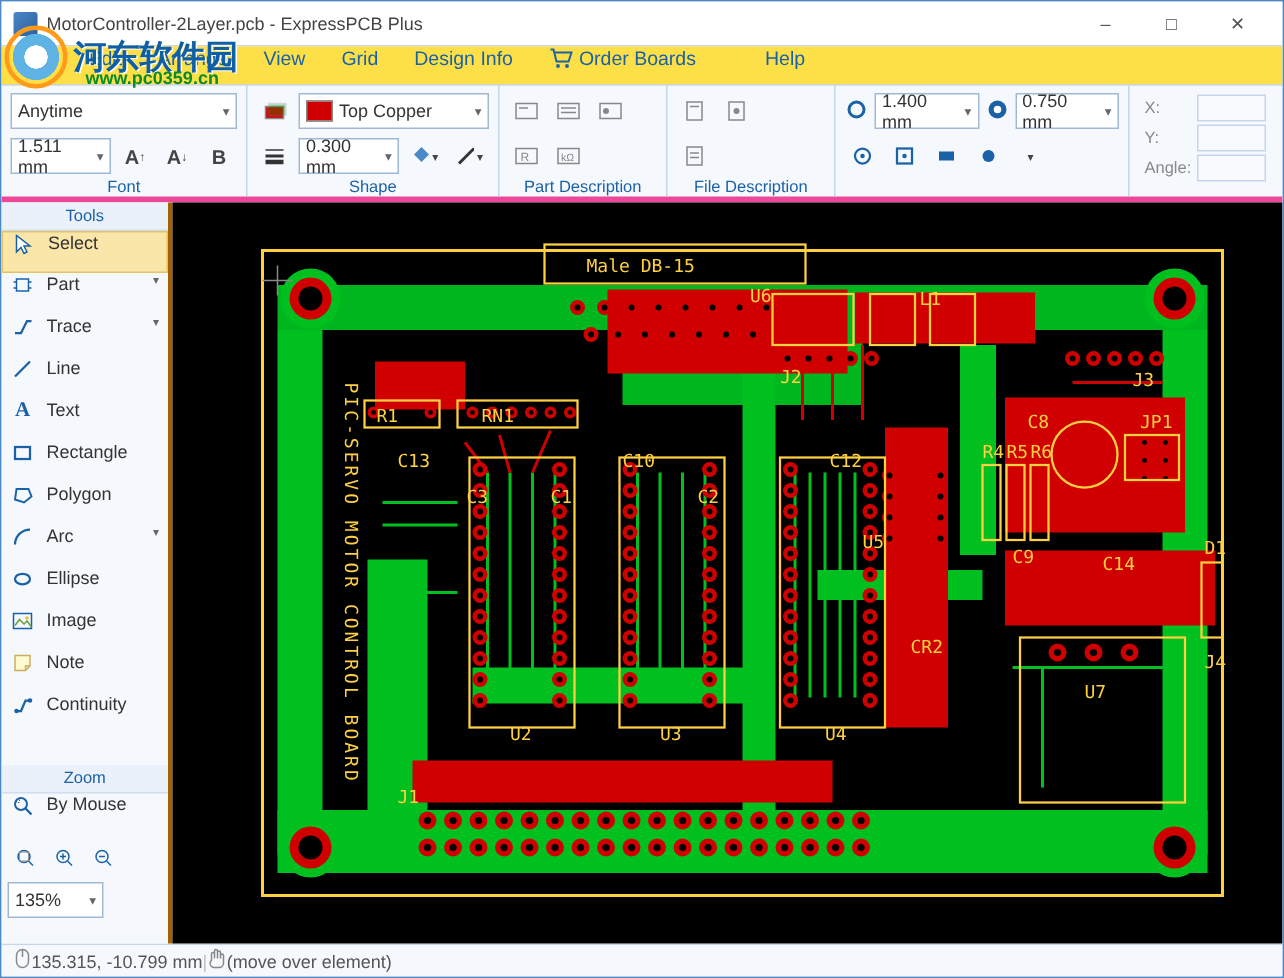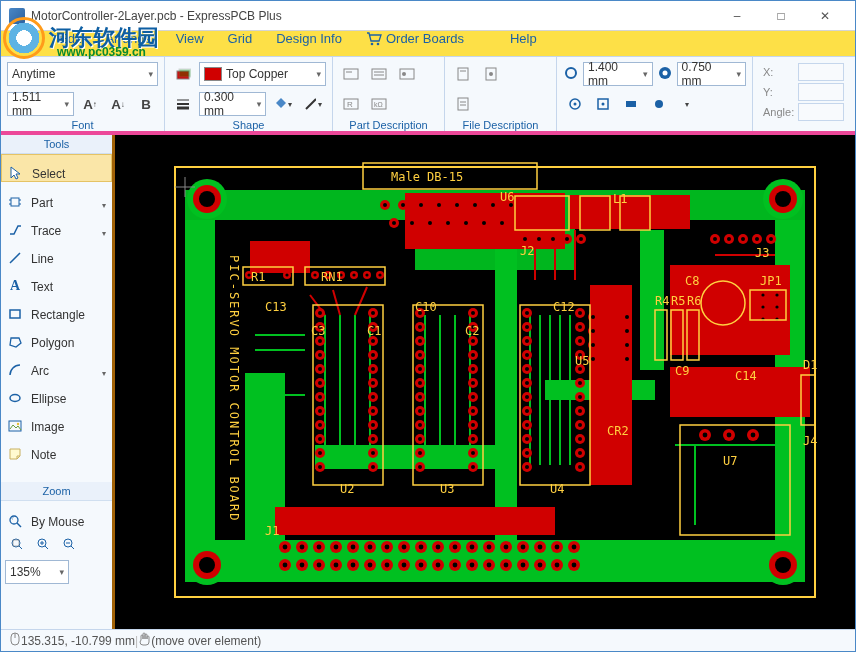--- a/index.html
+++ b/index.html
@@ -22,21 +22,21 @@
 .rg-row { display: flex; align-items: center; gap: 4px; height: 26px; }
 .rbtn { height: 24px; min-width: 24px; border: 1px solid transparent; background: transparent; display: inline-flex; align-items: center; justify-content: center; border-radius: 2px; cursor: pointer; color: #444; padding: 0 3px; }
 .combo { height: 24px; border: 1px solid #a0b8d4; background: #fff; display: flex; align-items: center; padding: 0 4px; font-size: 12px; cursor: pointer; }
 .combo .arrow { margin-left: auto; color: #666; font-size: 9px; padding-left: 4px; }
 .color-swatch { width: 18px; height: 14px; border: 1px solid #888; margin-right: 4px; }
 .coord-panel { display: grid; grid-template-columns: auto 1fr; gap: 2px 4px; padding: 2px 4px; font-size: 11px; color: #888; align-items: center; }
 .coord-panel input { height: 18px; border: 1px solid #c5d6ec; background: #f8fafd; width: 46px; font-size: 11px; }
 .workspace { display: flex; height: calc(652px - 30px - 26px - 78px - 22px - 2px); }
 .sidebar { width: 114px; background: #f5f9fd; border-right: 3px solid #a16207; display: flex; flex-direction: column; overflow: hidden; }
 .side-header { text-align: center; font-size: 11px; color: #1b61a6; padding: 3px 0; background: #eaf1fa; border-bottom: 1px solid #d0dff0; }
-.tool-item { height: 28px; display: flex; align-items: flex-end; padding: 0 6px; gap: 8px; font-size: 12px; color: #333; cursor: pointer; position: relative; }
+.tool-item { height: 28px; display: flex; align-items: flex-start; padding: 0 6px; gap: 8px; font-size: 12px; color: #333; cursor: pointer; position: relative; }
 .tool-item.selected { background: #fae6a8; border: 1px solid #e5c365; }
 .tool-item .ico { width: 16px; height: 16px; display: inline-flex; align-items: center; justify-content: center; color: #1b61a6; }
 .tool-item .chev { margin-left: auto; font-size: 8px; color: #666; }
 .zoom-row { display: flex; gap: 2px; padding: 3px 4px; }
 .canvas { flex: 1; background: #000; position: relative; overflow: hidden; }
 .canvas svg { position: absolute; inset: 0; }
 .statusbar { height: 22px; background: #f5f9fd; border-top: 1px solid #c5d6ec; display: flex; align-items: center; padding: 0 8px; font-size: 12px; color: #555; }
 .status-sep { color: #bbb; }
 .pcb-label { font: 12px monospace; fill: #ffd040; }
 .silk { stroke: #ffd040; fill: none; }
@@ -379,20 +379,30 @@
         <span>Image</span>
       </div>
     <div class="tool-item">
         <span class="ico">
           <svg width="14" height="14">
             <path d="M2 2 L12 2 L12 9 L9 12 L2 12 Z" fill="#fffad0" stroke="#c8b060"></path>
             <path d="M9 12 L9 9 L12 9" fill="none" stroke="#c8b060"></path>
           </svg>
         </span>
         <span>Note</span>
+      </div>
+    <div class="tool-item">
+        <span class="ico">
+          <svg width="14" height="14">
+            <path d="M3 11 L6 11 L9 4 L12 4" stroke="#1b61a6" fill="none" stroke-width="1.5"></path>
+            <circle cx="3" cy="11" r="1.5" fill="#1b61a6"></circle>
+            <circle cx="12" cy="4" r="1.5" fill="#1b61a6"></circle>
+          </svg>
+        </span>
+        <span>Continuity</span>
       </div>
     <div class="side-header" style="margin-top:20px">Zoom</div>
     <div class="tool-item">
         <span class="ico">
           <svg width="14" height="14">
             <circle cx="6" cy="6" r="4" fill="none" stroke="#1b61a6" stroke-width="1.3"></circle>
             <line x1="9" y1="9" x2="13" y2="13" stroke="#1b61a6" stroke-width="1.5"></line>
             <rect x="3" y="3" width="2" height="2" fill="none" stroke="#1b61a6" stroke-dasharray="1" stroke-width="0.6"></rect>
           </svg>
         </span>

